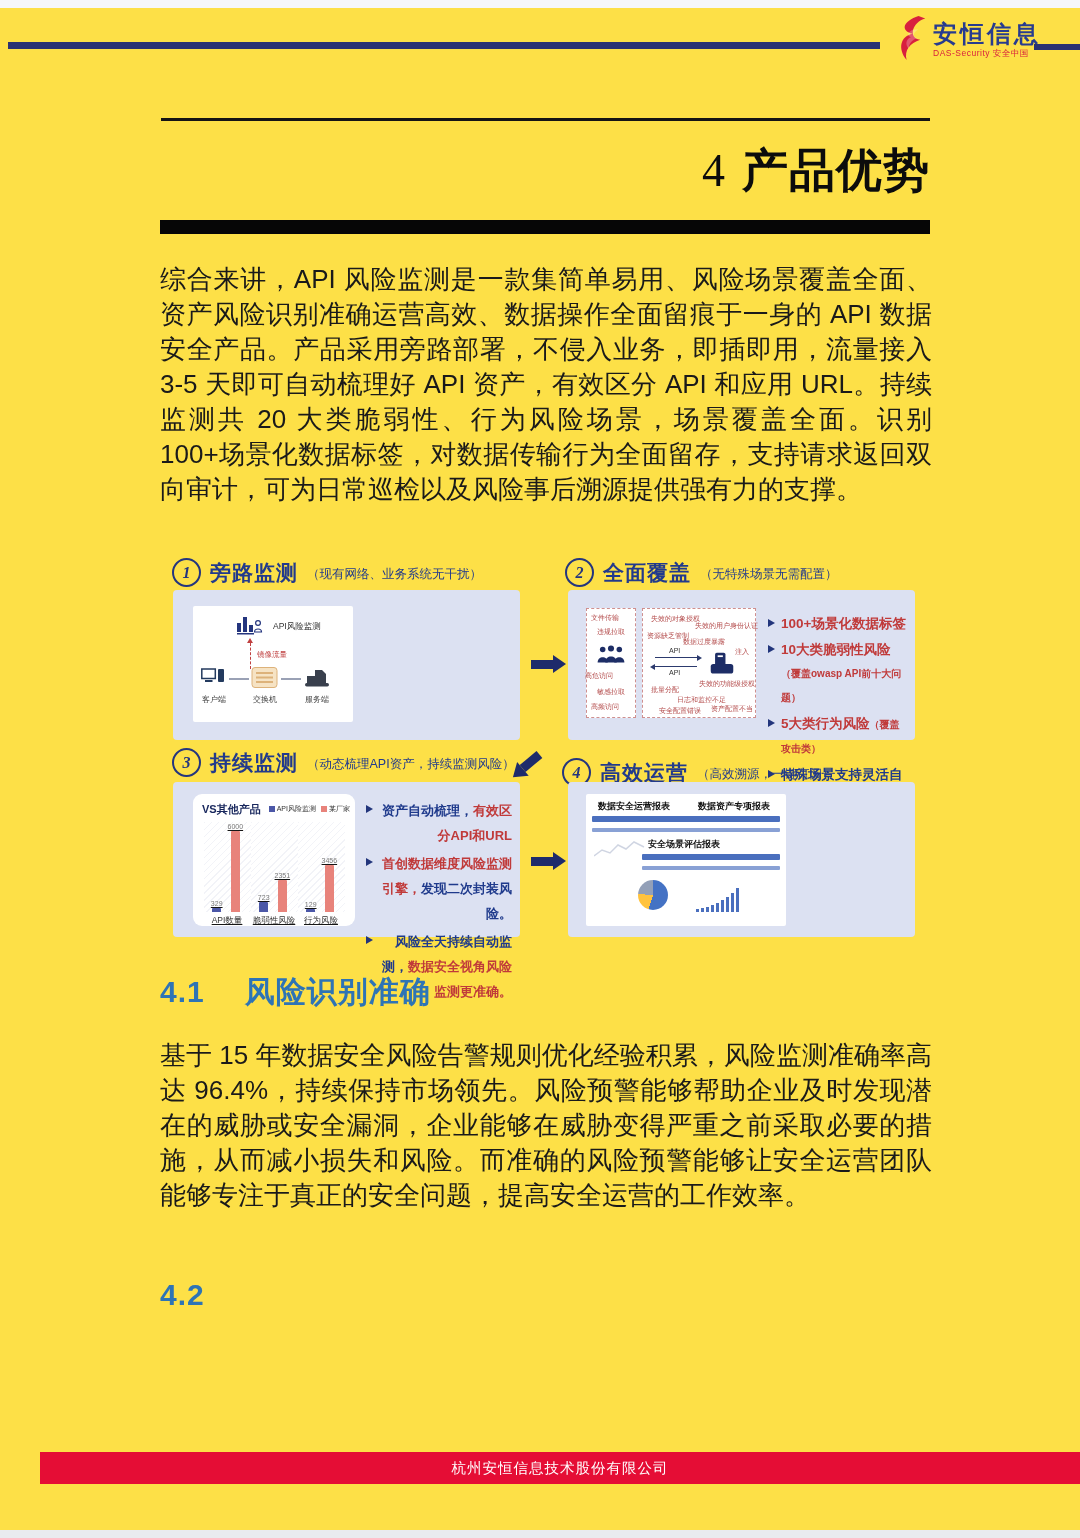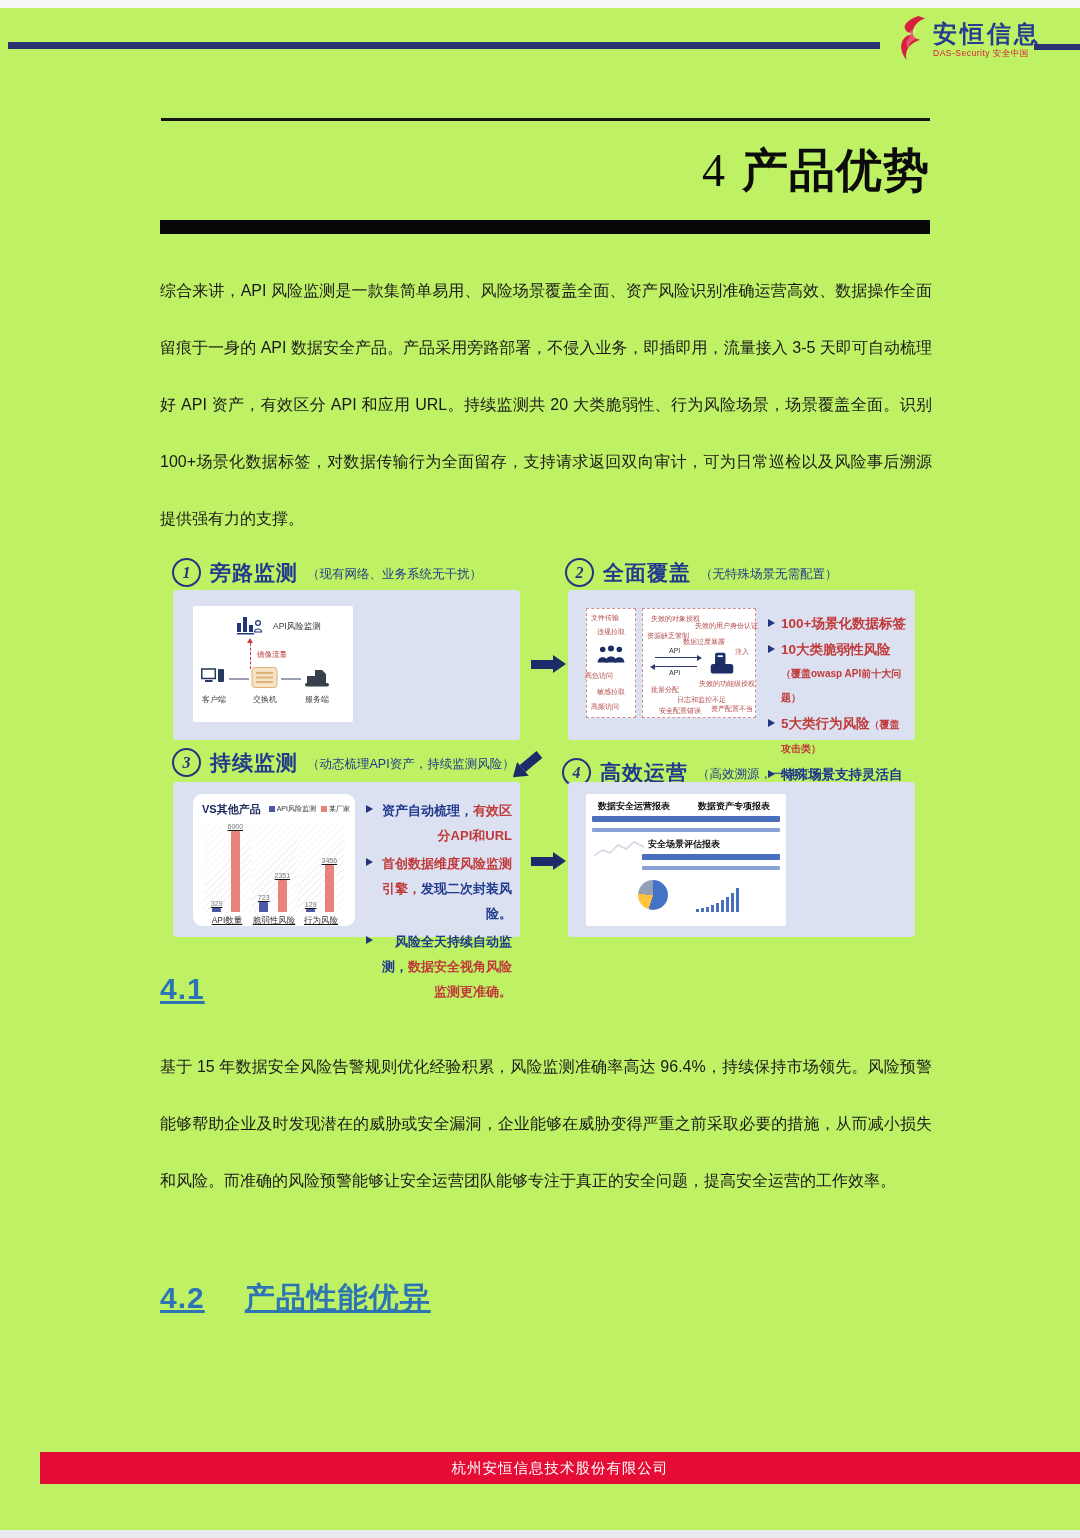--- a/index.html
+++ b/index.html
@@ -1,37 +1,37 @@
 <!DOCTYPE html>
 <html><head>
 <meta charset="utf-8">
 <style>
   html,body{margin:0;padding:0;background:#fff;}
-  .page{position:relative;width:1080px;height:1538px;background:#bef264;overflow:hidden;
+  .page{position:relative;width:1080px;height:1538px;background:#fde047;overflow:hidden;
         font-family:"Liberation Sans","DejaVu Sans",sans-serif;color:#161616;}
   .abs{position:absolute;}
 
   
   .top-strip{position:absolute;top:0;left:0;right:0;height:8px;background:#f6f7f9;}
   .hdr-line-left{position:absolute;top:42px;left:8px;width:872px;height:7px;background:#2b3272;}
   .hdr-line-right{position:absolute;top:44px;left:1034px;width:46px;height:6px;background:#2b3272;}
   .logo{position:absolute;top:14px;left:893px;display:flex;align-items:center;gap:6px;}
   .logo-stack{display:flex;flex-direction:column;line-height:1;}
   .logo-cn{font-size:24px;font-weight:bold;color:#273b8f;letter-spacing:3px;}
   .logo-en{font-size:8.5px;color:#d8203e;margin-top:3px;letter-spacing:.5px;}
 
   
   .rule-thin{position:absolute;top:118px;left:161px;width:769px;height:3px;background:#141414;}
   .chapter{position:absolute;top:140px;left:160px;width:770px;text-align:right;
            font-size:46px;font-weight:bold;color:#0c0c0c;letter-spacing:1px;}
   .chapter .num{font-weight:normal;font-family:"Liberation Serif",serif;margin-right:16px;}
   .rule-thick{position:absolute;top:220px;left:160px;width:770px;height:14px;background:#060606;}
 
   
-  .para{position:absolute;left:160px;width:772px;font-size:16px;line-height:57px;
+  .para{position:absolute;left:160px;width:772px;font-size:26px;line-height:35px;
         text-align:justify;color:#1a1a1a;}
 
   
   .features{position:absolute;top:552px;left:0;width:1080px;height:410px;}
   .fhead{position:absolute;display:flex;align-items:center;gap:9px;white-space:nowrap;}
   .fnum{width:25px;height:25px;border:2.5px solid #24357e;border-radius:50%;
         display:flex;align-items:center;justify-content:center;
         font-family:"Liberation Serif",serif;font-weight:bold;font-style:italic;
         font-size:16px;color:#24357e;flex:0 0 auto;}
   .ftitle{font-size:21px;font-weight:bold;color:#223a8c;letter-spacing:1px;}
@@ -91,21 +91,21 @@
   .squiggle{position:absolute;opacity:.55;}
 
   
   .harrow{position:absolute;width:22px;height:9px;background:#1e2b6b;}
   .harrow::after{content:"";position:absolute;left:22px;top:-5px;
         border-left:13px solid #1e2b6b;border-top:9.5px solid transparent;border-bottom:9.5px solid transparent;}
   .harrow.diag{transform:rotate(140deg);}
 
   
   .sec-head{position:absolute;left:160px;display:flex;align-items:baseline;
-        font-size:30px;font-weight:bold;color:#2e74b5;letter-spacing:1px;text-decoration:underline;}
+        font-size:30px;font-weight:bold;color:#2e74b5;letter-spacing:1px;}
   .sec-head .sn{margin-right:40px;}
 
   
   .footer-bar{position:absolute;top:1452px;left:0;right:0;height:32px;background:#e50d35;
         display:flex;align-items:center;justify-content:center;margin-left:40px;}
   .footer-txt{font-size:14.5px;color:#fff;letter-spacing:1px;}
   .bottom-strip{position:absolute;top:1530px;left:0;right:0;height:8px;background:#e9ebef;}
 </style>
 </head>
 <body>
@@ -357,26 +357,26 @@
             <i style="height:15px"></i>
             <i style="height:19px"></i>
             <i style="height:24px"></i>
         </span>
       </div>
     </div>
   </div>
 
   <div class="sec-head" style="top:972px;">
     <span class="sn">4.1</span>
+    <span>风险识别准确</span>
   </div>
   <div class="para" style="top:1038px;">基于 15 年数据安全风险告警规则优化经验积累，风险监测准确率高达 96.4%，持续保持市场领先。风险预警能够帮助企业及时发现潜在的威胁或安全漏洞，企业能够在威胁变得严重之前采取必要的措施，从而减小损失和风险。而准确的风险预警能够让安全运营团队能够专注于真正的安全问题，提高安全运营的工作效率。</div>
 
   <div class="sec-head" style="top:1278px;">
     <span class="sn">4.2</span>
-    <span>产品性能优异</span>
   </div>
 
   <div class="footer-bar">
     <span class="footer-txt">杭州安恒信息技术股份有限公司</span>
   </div>
   <div class="bottom-strip"></div>
 
 </div>
 
 </body></html>

